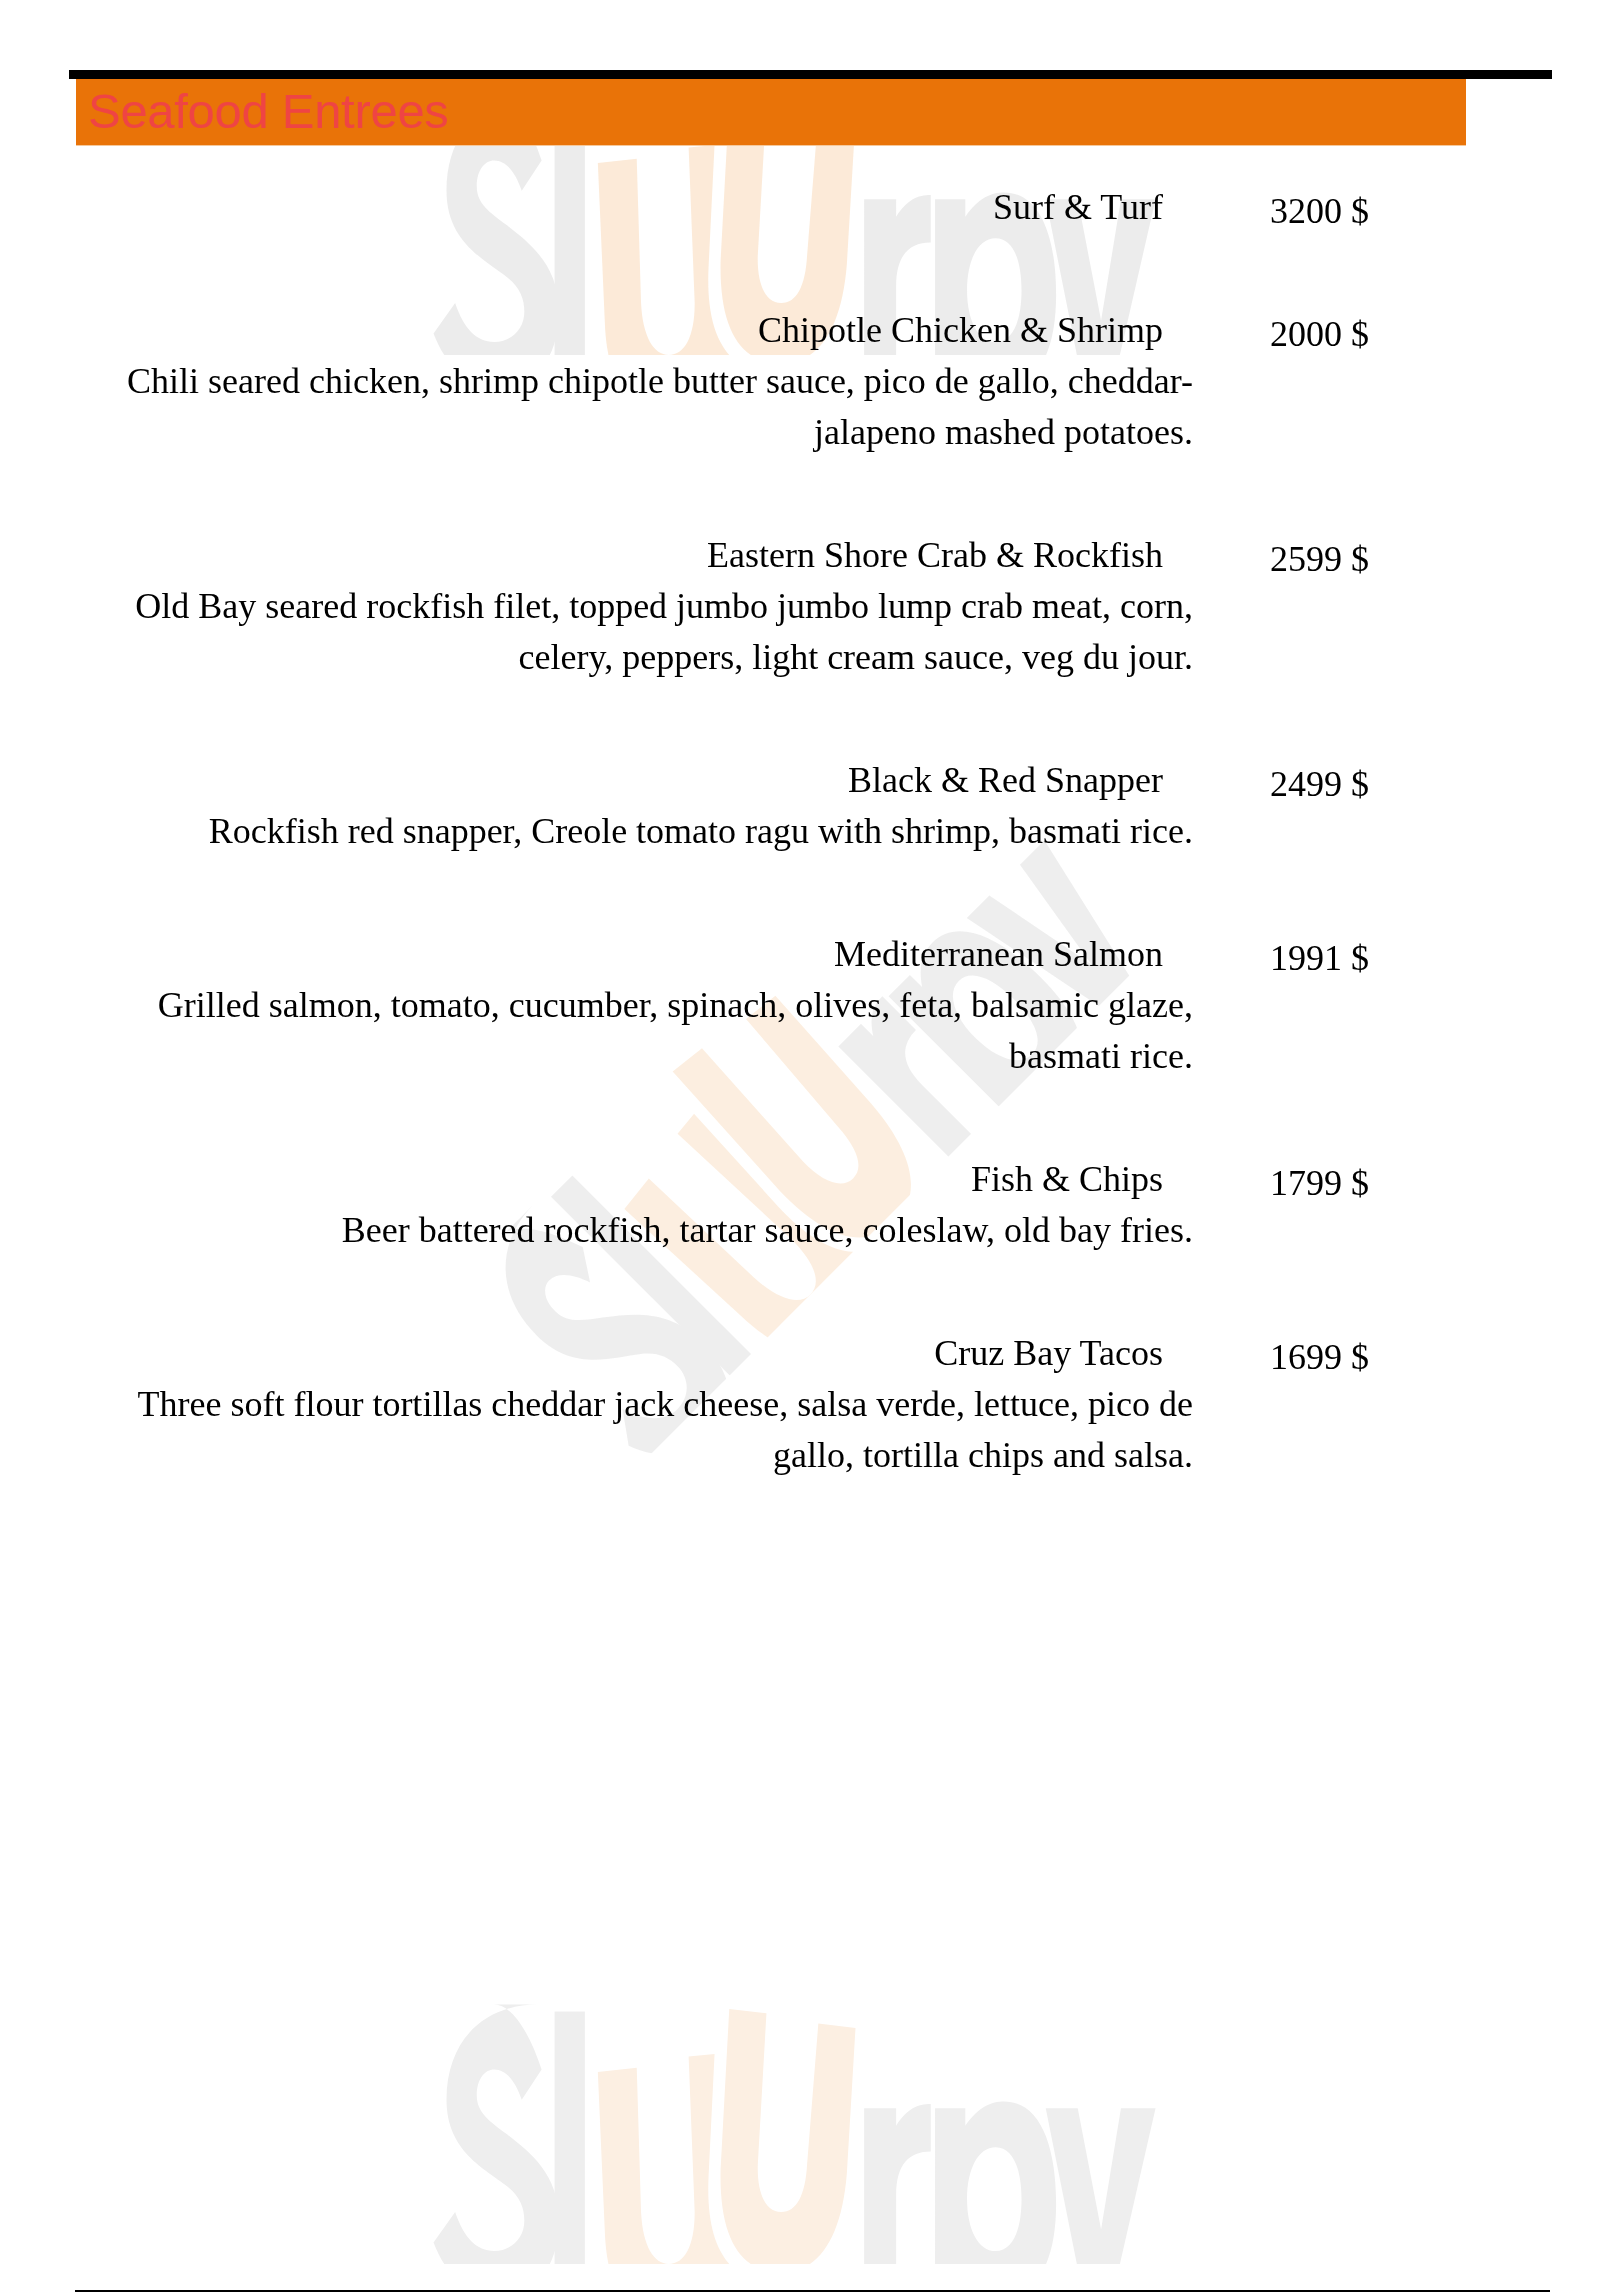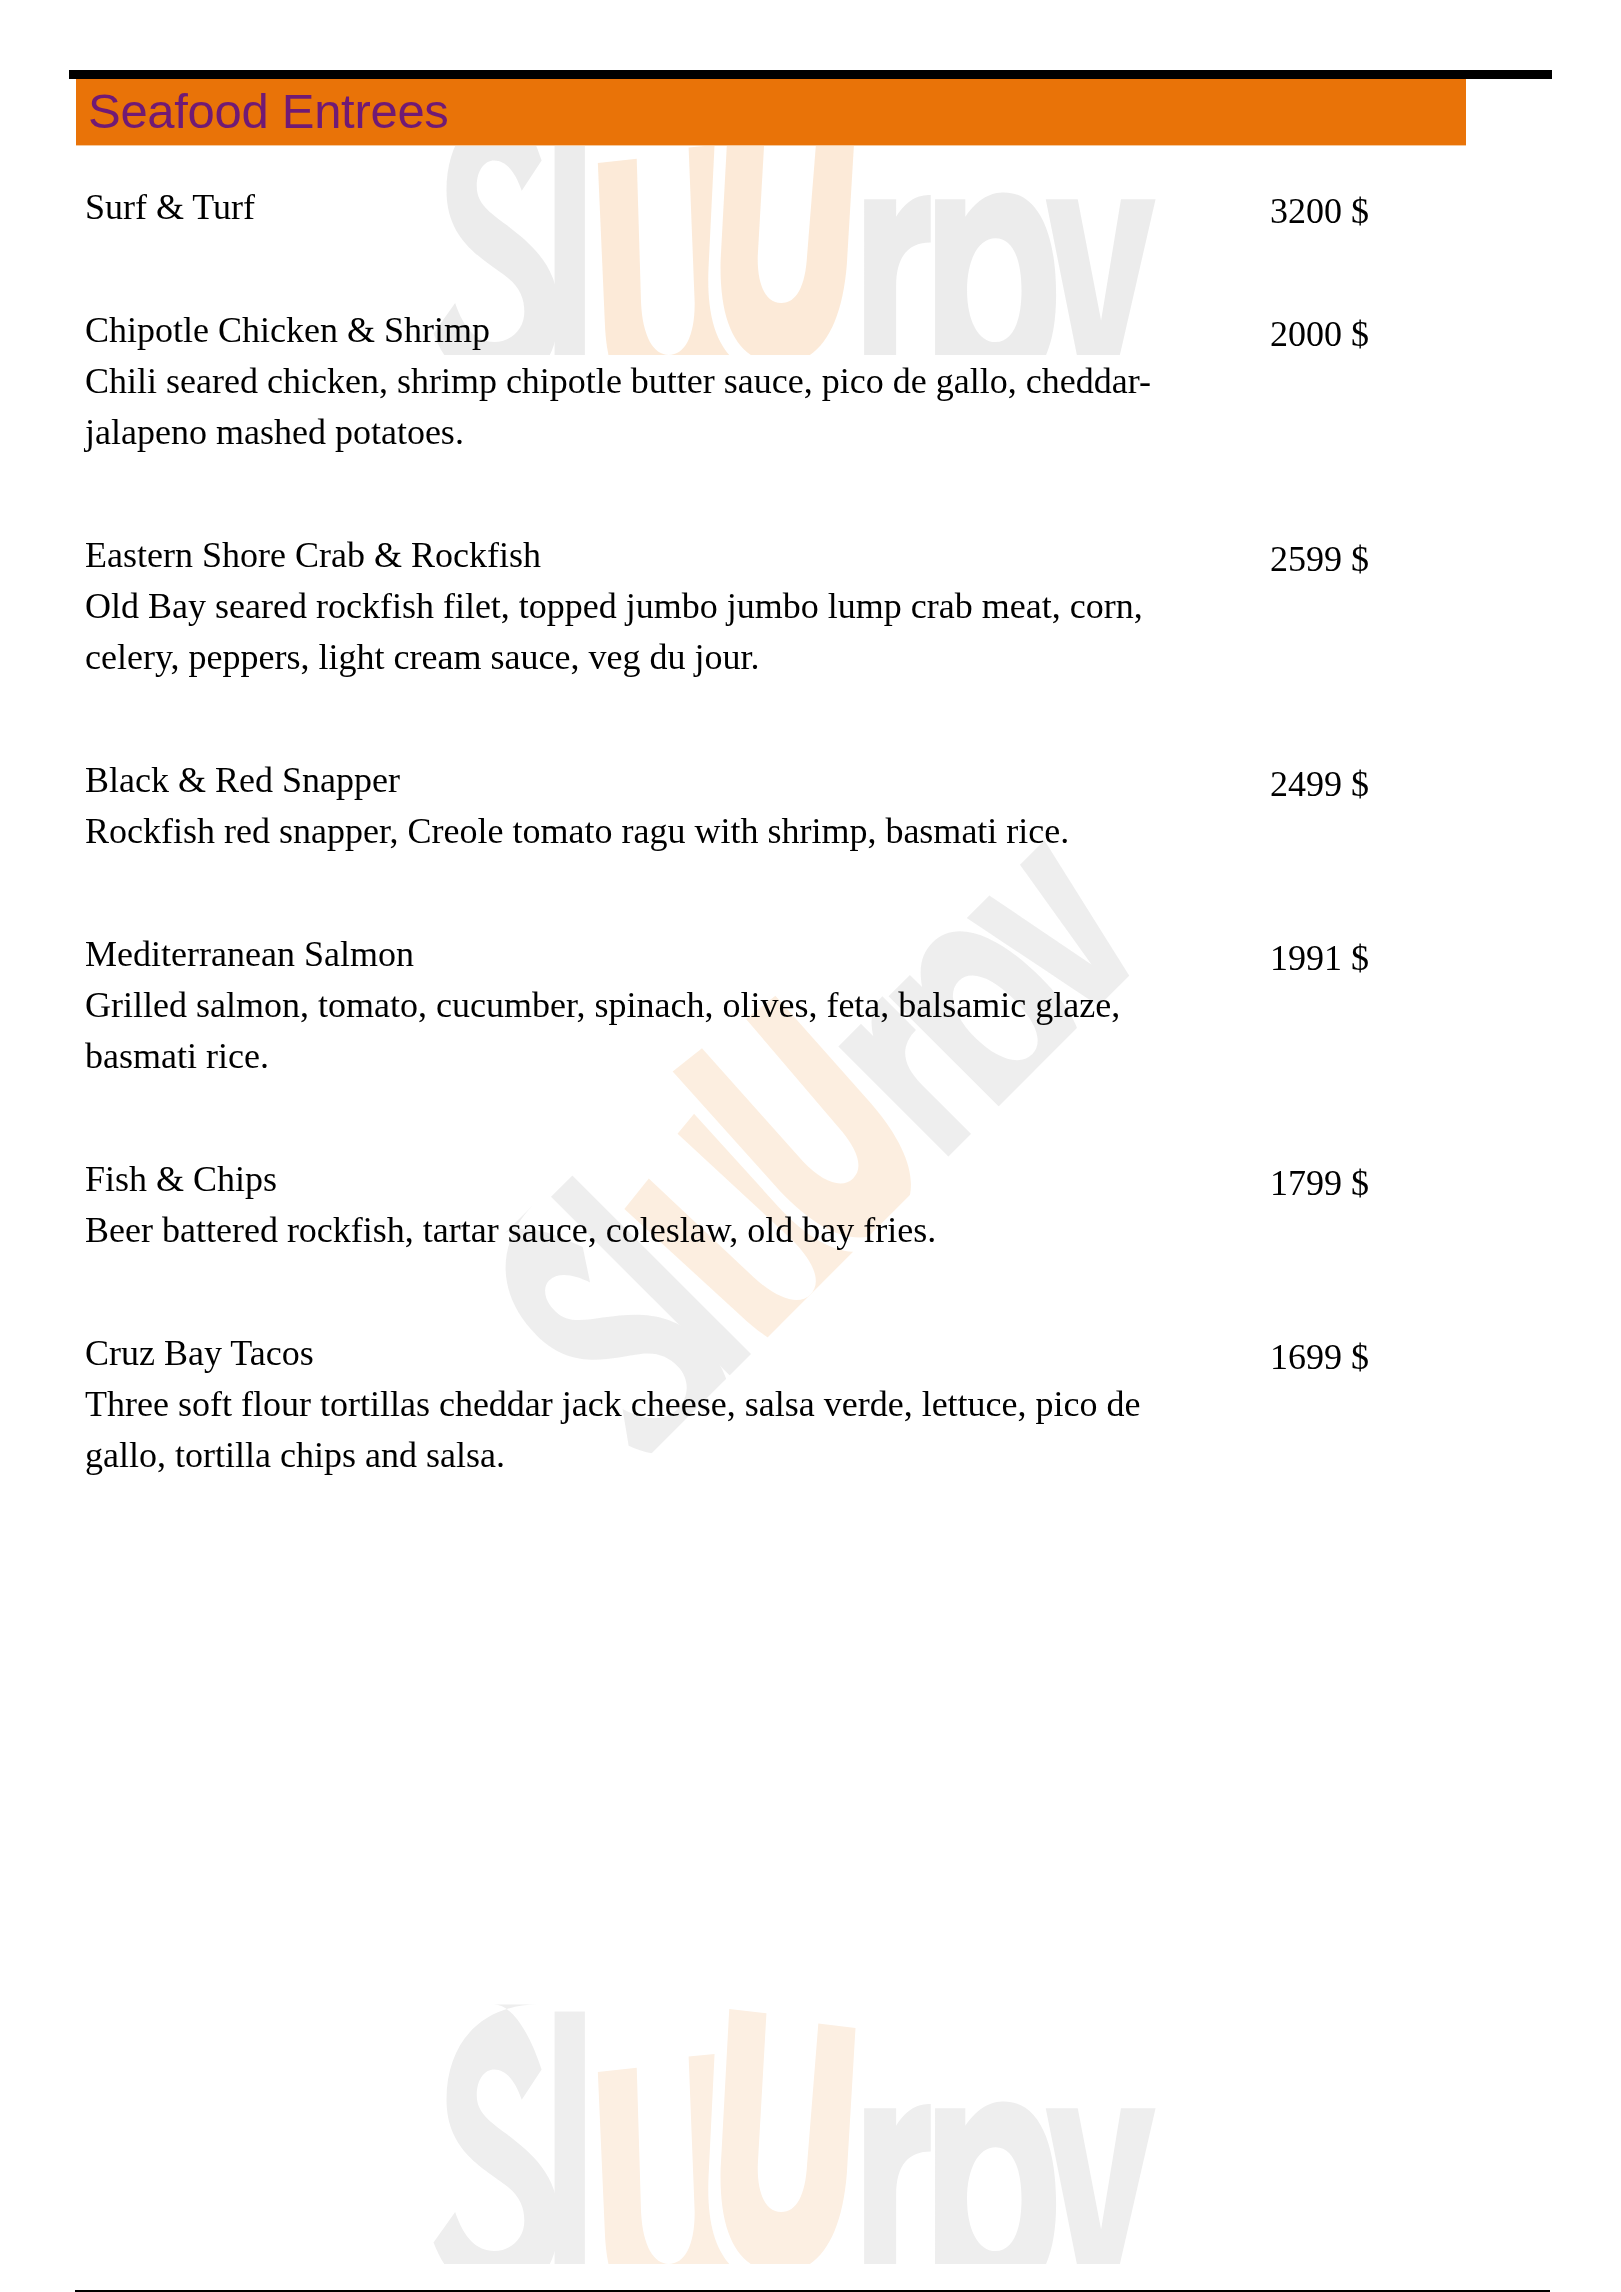--- a/index.html
+++ b/index.html
@@ -9,26 +9,26 @@
   .watermark svg { display: block; }
 
   .top-rule { position: absolute; left: 69px; top: 70px; width: 1483px; height: 8.8px; background: #000000; z-index: 2; }
   .section-band {
     position: absolute; left: 76px; top: 78px; width: 1390px; height: 67px;
     background: #e97308; z-index: 1;
     box-shadow: 0 1px 0 #f6c89a;
   }
   .section-title {
     position: absolute; left: 88px; top: 78px; height: 67px; line-height: 67px;
-    font-family: "Liberation Sans", sans-serif; font-size: 49px; color: #701a75;
+    font-family: "Liberation Sans", sans-serif; font-size: 49px; color: #ef4444;
     z-index: 3; white-space: nowrap; letter-spacing: -0.3px;
   }
 
   .menu-list { position: absolute; left: 85px; top: 182px; width: 1313px; z-index: 3; }
-  .menu-item { position: relative; margin-bottom: 72px; }
+  .menu-item { position: relative; margin-bottom: 72px; text-align: right; }
   .item-name, .item-desc, .item-price {
     font-family: "Liberation Serif", serif; font-size: 36px; line-height: 51px; color: #000000;
   }
   .item-name { display: block; width: 1078px; }
   .item-desc { display: block; width: 1108px; }
   .item-price { position: absolute; left: 1185px; top: 4px; white-space: nowrap; }
 
   .bottom-rule { position: absolute; left: 75px; top: 2290px; width: 1475px; height: 2.9px; background: #000000; z-index: 2; }
 </style>
 </head>

